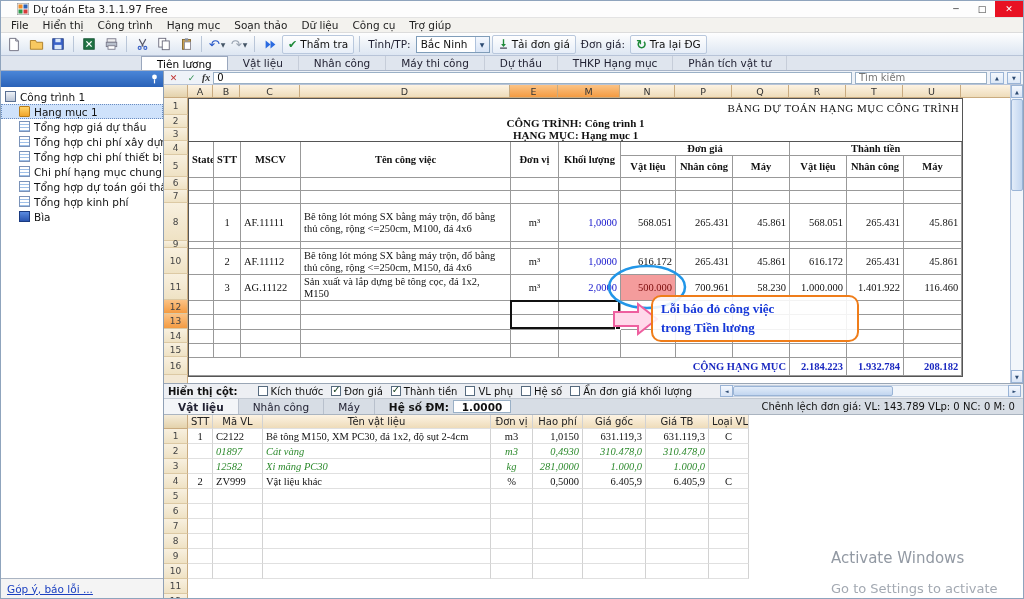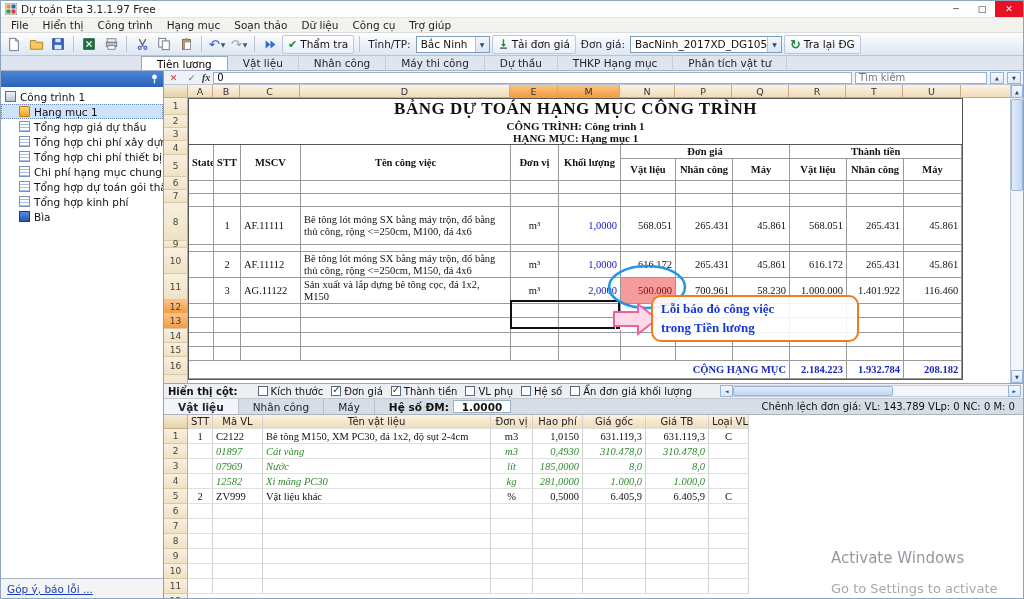--- a/index.html
+++ b/index.html
@@ -1,21 +1,21 @@
 <!DOCTYPE html>
 <html><head>
 <meta charset="utf-8">
 <style>
   * { margin:0; padding:0; box-sizing:border-box; }
   html,body { width:1024px; height:599px; overflow:hidden; }
   body { font-family:"DejaVu Sans","Liberation Sans",sans-serif; font-size:11px; color:#111; background:#fff; }
   .app { position:relative; width:1024px; height:599px; border:1px solid #8fa4bd; display:flex; flex-direction:column; background:#fff; }
 
   
-  .titlebar { height:17px; background:#fdfdfd; display:flex; align-items:center; padding-left:4px; border-bottom:1px solid #e3e3e3; flex:0 0 auto; }
+  .titlebar { height:17px; background:#fdfdfd; display:flex; align-items:center; padding-left:16px; border-bottom:1px solid #e3e3e3; flex:0 0 auto; }
   .appicon { width:12px; height:12px; margin-right:4px; flex:0 0 auto; }
   .title-text { font-size:10.5px; color:#222; }
   .win-btns { margin-left:auto; display:flex; height:100%; }
   .win-btn { width:26px; height:100%; display:flex; align-items:center; justify-content:center; font-size:9px; color:#333; }
   .win-btn.close { background:#e81123; color:#fff; width:28px; }
 
   
   .menubar { height:15px; background:#f3f2ee; display:flex; align-items:center; padding-left:3px; border-bottom:1px solid #dcdcdc; flex:0 0 auto; }
   .mitem { padding:0 7px; height:100%; display:flex; align-items:center; color:#222; font-size:10.5px; }
 
@@ -88,21 +88,21 @@
   .gfill { height:8px; border-right:1px solid #c9ab80; background:#f3e8d4; }
 
   table.grid { border-collapse:separate; border-spacing:0; table-layout:fixed; width:773px; border:1px solid #555;
                font-family:"Liberation Serif","DejaVu Serif",serif; font-size:10.5px; color:#111; background:#fff; }
   table.grid td { border-right:1px solid #999; border-bottom:1px solid #999; padding:0 3px; overflow:hidden; vertical-align:middle; }
   tr.r1{height:17px} tr.r2{height:13px} tr.r3{height:13px} tr.r4{height:14px} tr.r5{height:22px}
   tr.r6{height:13px} tr.r7{height:13px} tr.r8{height:38px} tr.r9{height:7px} tr.r10{height:26px}
   tr.r11{height:26px} tr.r12{height:14px} tr.r13{height:15px} tr.r14{height:14px} tr.r15{height:14px} tr.r16{height:18px}
   tr.t td { border-bottom:0; border-right:0; }
   tr.tl td { border-bottom:1px solid #555; border-right:0; }
-  .tt1 { text-align:center; font-weight:bold; font-size:17px; letter-spacing:.5px; }
+  .tt1 { text-align:right; font-weight:normal; font-size:11px; letter-spacing:.5px; }
   .tt2 { text-align:center; font-weight:bold; font-size:11px; }
   tr.hd td { font-weight:bold; text-align:center; font-size:10.5px; }
   td.l { text-align:left; } td.c { text-align:center; } td.r { text-align:right; }
   td.wrap { line-height:12px; padding:1px 3px; white-space:normal; }
   td.blue { color:#1414cc; }
   td.err { background:#f49c9c; color:#7a0a0a; }
   td.tot { color:#1a28c0; font-weight:bold; }
   td.tot-l { color:#1a28c0; font-weight:bold; text-align:right; }
 
   
@@ -271,24 +271,20 @@
     </div>
     <div class="toolbtn">
       <svg width="11" height="12" viewBox="0 0 16 16">
           <path d="M8 1v7" stroke="#1f8a3a" stroke-width="2"></path>
           <polygon points="4.5,8 11.5,8 8,12.5" fill="#1f8a3a"></polygon>
           <rect x="3" y="13" width="10" height="2" fill="#556"></rect>
         </svg>
       <span>Tải đơn giá</span>
     </div>
     <span class="tlabel">Đơn giá:</span>
-    <div class="combo w-dg">
-      <span>BacNinh_2017XD_DG105</span>
-      <span class="arrow">▼</span>
-    </div>
     <div class="toolbtn">
       <span class="glyph g-refresh">↻</span>
       <span>Tra lại ĐG</span>
     </div>
   </div>
 
   <div class="tabrow">
 
       <div class="mtab on">
         <span>Tiên lương</span>
@@ -763,30 +759,20 @@
               <td class="l">01897</td>
               <td class="l">Cát vàng</td>
               <td class="c">m3</td>
               <td class="r">0,4930</td>
               <td class="r">310.478,0</td>
               <td class="r">310.478,0</td>
               <td class="c"></td>
             </tr>
             <tr class="sub">
               <td class="c"></td>
-              <td class="l">07969</td>
-              <td class="l">Nước</td>
-              <td class="c">lít</td>
-              <td class="r">185,0000</td>
-              <td class="r">8,0</td>
-              <td class="r">8,0</td>
-              <td class="c"></td>
-            </tr>
-            <tr class="sub">
-              <td class="c"></td>
               <td class="l">12582</td>
               <td class="l">Xi măng PC30</td>
               <td class="c">kg</td>
               <td class="r">281,0000</td>
               <td class="r">1.000,0</td>
               <td class="r">1.000,0</td>
               <td class="c"></td>
             </tr>
             <tr>
               <td class="c">2</td>

